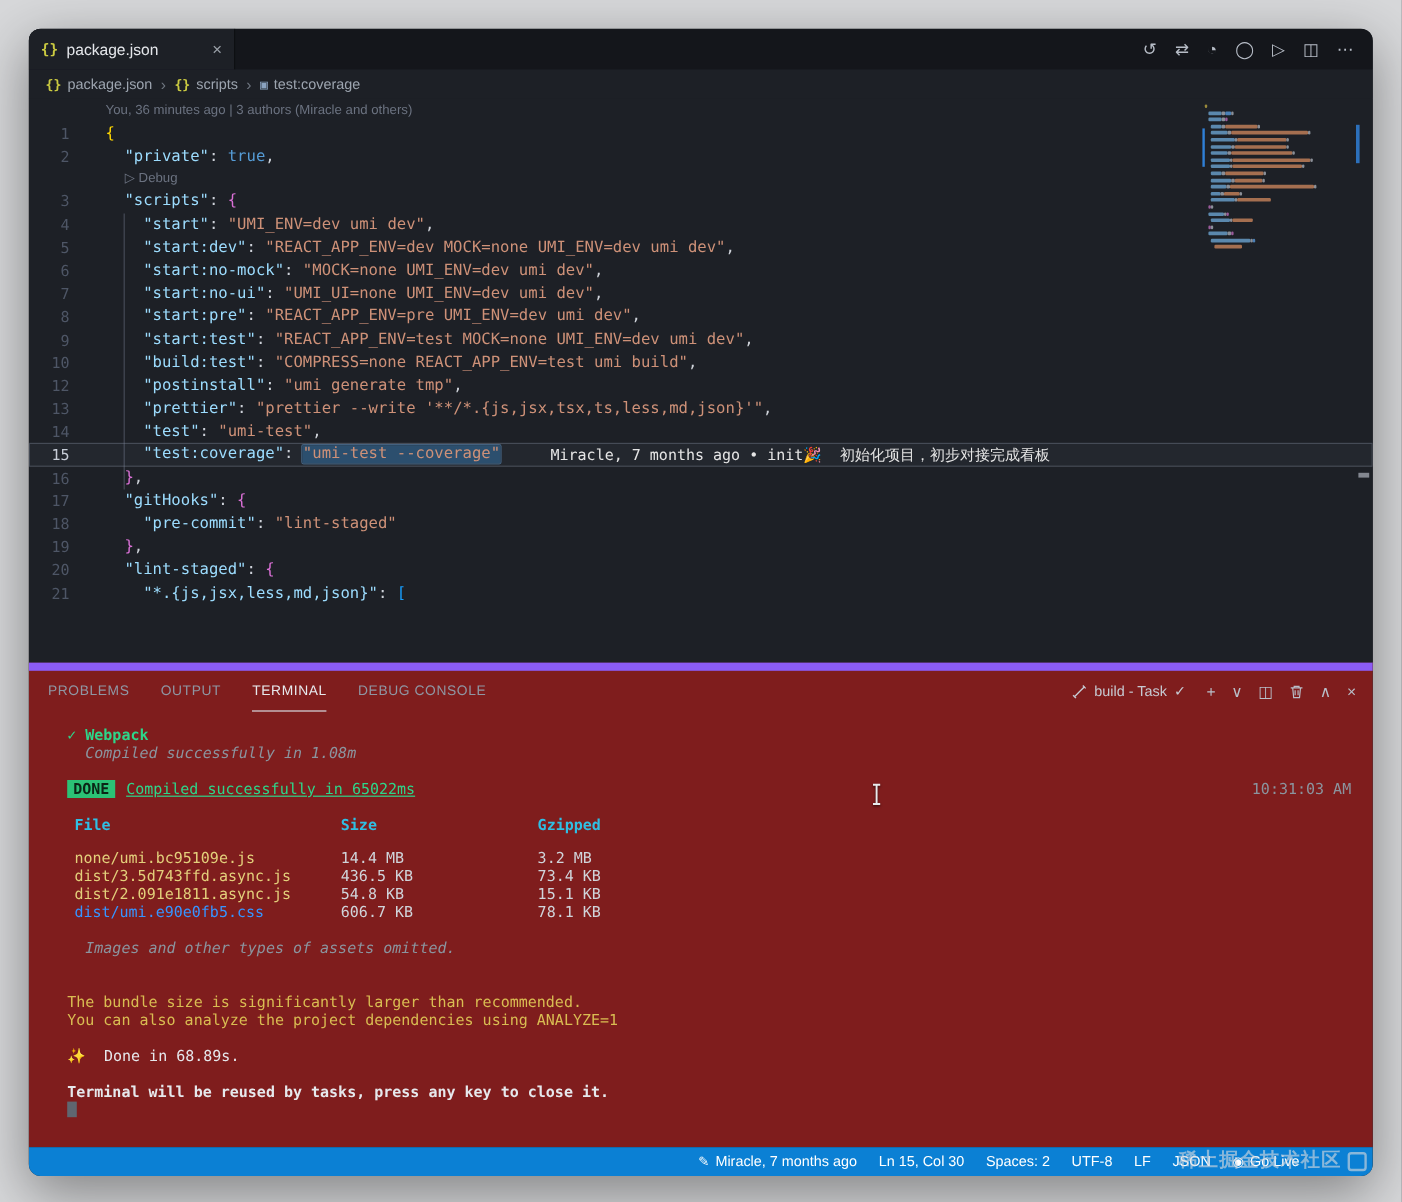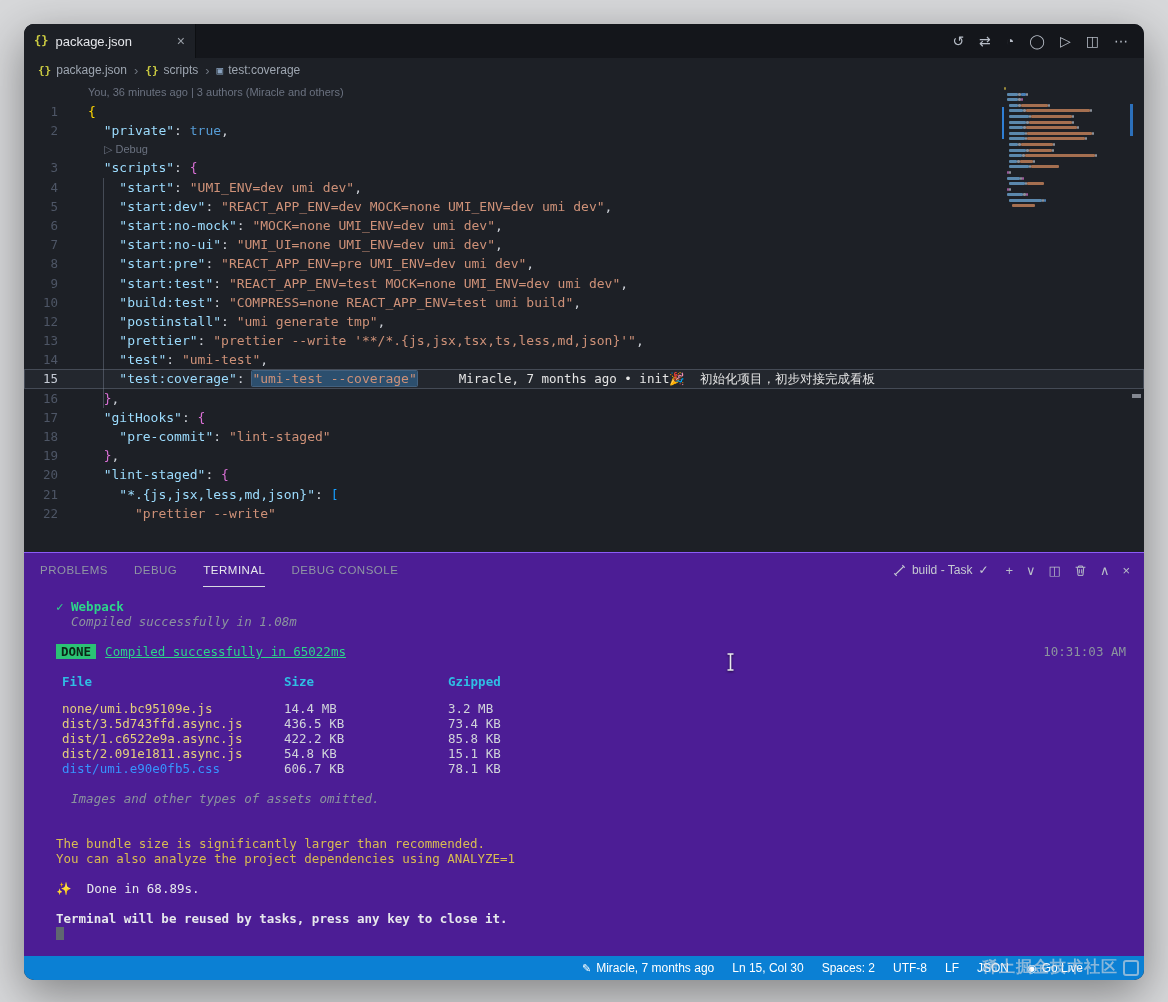--- a/index.html
+++ b/index.html
@@ -43,21 +43,21 @@
     border-left:1px solid rgba(130,140,160,.40);}
   
   .minimap{position:absolute;top:5px;right:14px;width:126px;}
   .mm-line{display:flex;height:3px;margin-bottom:2.6px;}
   .mm-seg{height:3px;border-radius:1px;flex:none;}
   .mm-modified{position:absolute;left:-2px;top:20px;width:2px;height:32px;background:#2f7fd6;}
   .overview-ruler{position:absolute;right:0;top:0;width:14px;height:100%;}
   .ov-blue{position:absolute;left:0;top:22px;width:3px;height:32px;background:#2f7fd6;opacity:.85;}
   .ov-sel{position:absolute;left:2px;top:312px;width:9px;height:4px;background:rgba(200,205,215,.6);}
   
-  .panel{flex:1;display:flex;flex-direction:column;border-top:1px solid #8b5cf6;background:#4c1d95;min-height:0;}
+  .panel{flex:1;display:flex;flex-direction:column;border-top:7px solid #8b5cf6;background:#7f1d1d;min-height:0;}
   .panel-header{height:34px;display:flex;align-items:center;flex:none;padding:0 14px 0 16px;}
   .panel-tabs{display:flex;gap:26px;height:100%;align-items:stretch;}
   .p-tab{font-size:11.5px;letter-spacing:.5px;color:#8f96a3;display:flex;align-items:center;
     border-bottom:1px solid transparent;}
   .p-tab.active{color:#e6e8ec;border-bottom-color:#d7dae0;}
   .panel-actions{margin-left:auto;display:flex;align-items:center;gap:13px;color:#b9bfc9;font-size:13px;}
   .task{display:flex;gap:6px;font-size:12px;color:#c6cad2;align-items:center;margin-right:4px;}
   .pa-icon{display:flex;align-items:center;}
   
   .terminal{flex:1;padding:12px 18px 0 16px;font-family:"DejaVu Sans Mono",monospace;font-size:12.5px;
@@ -147,21 +147,20 @@
           <div class="code-line"><span class="ln">12</span><span class="lc"><span class="tok pln">    </span><span class="tok key">"postinstall"</span><span class="tok pun">: </span><span class="tok str">"umi generate tmp"</span><span class="tok pun">,</span></span></div>
           <div class="code-line"><span class="ln">13</span><span class="lc"><span class="tok pln">    </span><span class="tok key">"prettier"</span><span class="tok pun">: </span><span class="tok str">"prettier --write '**/*.{js,jsx,tsx,ts,less,md,json}'"</span><span class="tok pun">,</span></span></div>
           <div class="code-line"><span class="ln">14</span><span class="lc"><span class="tok pln">    </span><span class="tok key">"test"</span><span class="tok pun">: </span><span class="tok str">"umi-test"</span><span class="tok pun">,</span></span></div>
           <div class="code-line current"><span class="ln cl-num">15</span><span class="lc"><span class="tok pln">    </span><span class="tok key">"test:coverage"</span><span class="tok pun">: </span><span class="tok strsel">"umi-test --coverage"</span></span><span class="blame-inline">Miracle, 7 months ago • init🎉  初始化项目，初步对接完成看板</span></div>
           <div class="code-line"><span class="ln">16</span><span class="lc"><span class="tok pln">  </span><span class="tok b2">}</span><span class="tok pun">,</span></span></div>
           <div class="code-line"><span class="ln">17</span><span class="lc"><span class="tok pln">  </span><span class="tok key">"gitHooks"</span><span class="tok pun">: </span><span class="tok b2">{</span></span></div>
           <div class="code-line"><span class="ln">18</span><span class="lc"><span class="tok pln">    </span><span class="tok key">"pre-commit"</span><span class="tok pun">: </span><span class="tok str">"lint-staged"</span></span></div>
           <div class="code-line"><span class="ln">19</span><span class="lc"><span class="tok pln">  </span><span class="tok b2">}</span><span class="tok pun">,</span></span></div>
           <div class="code-line"><span class="ln">20</span><span class="lc"><span class="tok pln">  </span><span class="tok key">"lint-staged"</span><span class="tok pun">: </span><span class="tok b2">{</span></span></div>
           <div class="code-line"><span class="ln">21</span><span class="lc"><span class="tok pln">    </span><span class="tok key">"*.{js,jsx,less,md,json}"</span><span class="tok pun">: </span><span class="tok b3">[</span></span></div>
-          <div class="code-line"><span class="ln">22</span><span class="lc"><span class="tok pln">      </span><span class="tok str">"prettier --write"</span></span></div>
         </div>
     </div>
     <div class="indent-guide"></div>
     <div class="minimap">
       <div class="mm-modified"></div>
     <div class="mm-line">
           <span class="mm-seg" style="width: 2px; background: rgb(154, 138, 58);"></span>
         </div>
         <div class="mm-line">
           <span class="mm-seg" style="width: 2.6px;"></span>
@@ -301,21 +300,21 @@
     <div class="overview-ruler">
       <div class="ov-blue"></div>
       <div class="ov-sel"></div>
     </div>
   </div>
 
   <div class="panel">
     <div class="panel-header">
       <div class="panel-tabs">
           <div class="p-tab">PROBLEMS</div>
-          <div class="p-tab">DEBUG</div>
+          <div class="p-tab">OUTPUT</div>
           <div class="p-tab active">TERMINAL</div>
           <div class="p-tab">DEBUG CONSOLE</div>
         </div>
       <div class="panel-actions">
         <span class="task">
           <span class="pa-icon">
             <svg width="13" height="13" viewBox="0 0 16 16" fill="none" stroke="#c6cad2" stroke-width="1.4">
               <path d="M2.5 13.5 L8 8 M8 8 L13.5 2.5 M11.5 1.5 L14.5 4.5 M1.5 11.5 L4.5 14.5"></path>
             </svg>
           </span>
@@ -336,21 +335,20 @@
     </div>
     <div class="terminal">
         <div class="t-line"><span class="t-green">✓ Webpack</span></div>
         <div class="t-line"><span class="t-dim">  Compiled successfully in 1.08m</span></div>
         <div class="t-line"></div>
         <div class="t-line"><span class="badge">DONE</span><span class="tgreen">Compiled successfully in 65022ms</span><span class="t-time">10:31:03 AM</span></div>
         <div class="t-line"></div>
         <div class="t-line t-row thead"><span class="t-c1 tcyan">File</span><span class="t-c2 tcyan">Size</span><span class="t-c3 tcyan">Gzipped</span></div>
         <div class="t-line t-row"><span class="t-c1 tfile">none/umi.bc95109e.js</span><span class="t-c2">14.4 MB</span><span>3.2 MB</span></div>
         <div class="t-line t-row"><span class="t-c1 tfile">dist/3.5d743ffd.async.js</span><span class="t-c2">436.5 KB</span><span>73.4 KB</span></div>
-        <div class="t-line t-row"><span class="t-c1 tfile">dist/1.c6522e9a.async.js</span><span class="t-c2">422.2 KB</span><span>85.8 KB</span></div>
         <div class="t-line t-row"><span class="t-c1 tfile">dist/2.091e1811.async.js</span><span class="t-c2">54.8 KB</span><span>15.1 KB</span></div>
         <div class="t-line t-row"><span class="t-c1 tblue">dist/umi.e90e0fb5.css</span><span class="t-c2">606.7 KB</span><span>78.1 KB</span></div>
         <div class="t-line"></div>
         <div class="t-line"><span class="t-dim">  Images and other types of assets omitted.</span></div>
         <div class="t-line"></div>
         <div class="t-line"></div>
         <div class="t-line"><span class="t-yellow">The bundle size is significantly larger than recommended.</span></div>
         <div class="t-line"><span class="t-yellow">You can also analyze the project dependencies using ANALYZE=1</span></div>
         <div class="t-line"></div>
         <div class="t-line"><span class="t-yellow">✨  </span><span class="t-fg">Done in 68.89s.</span></div>

